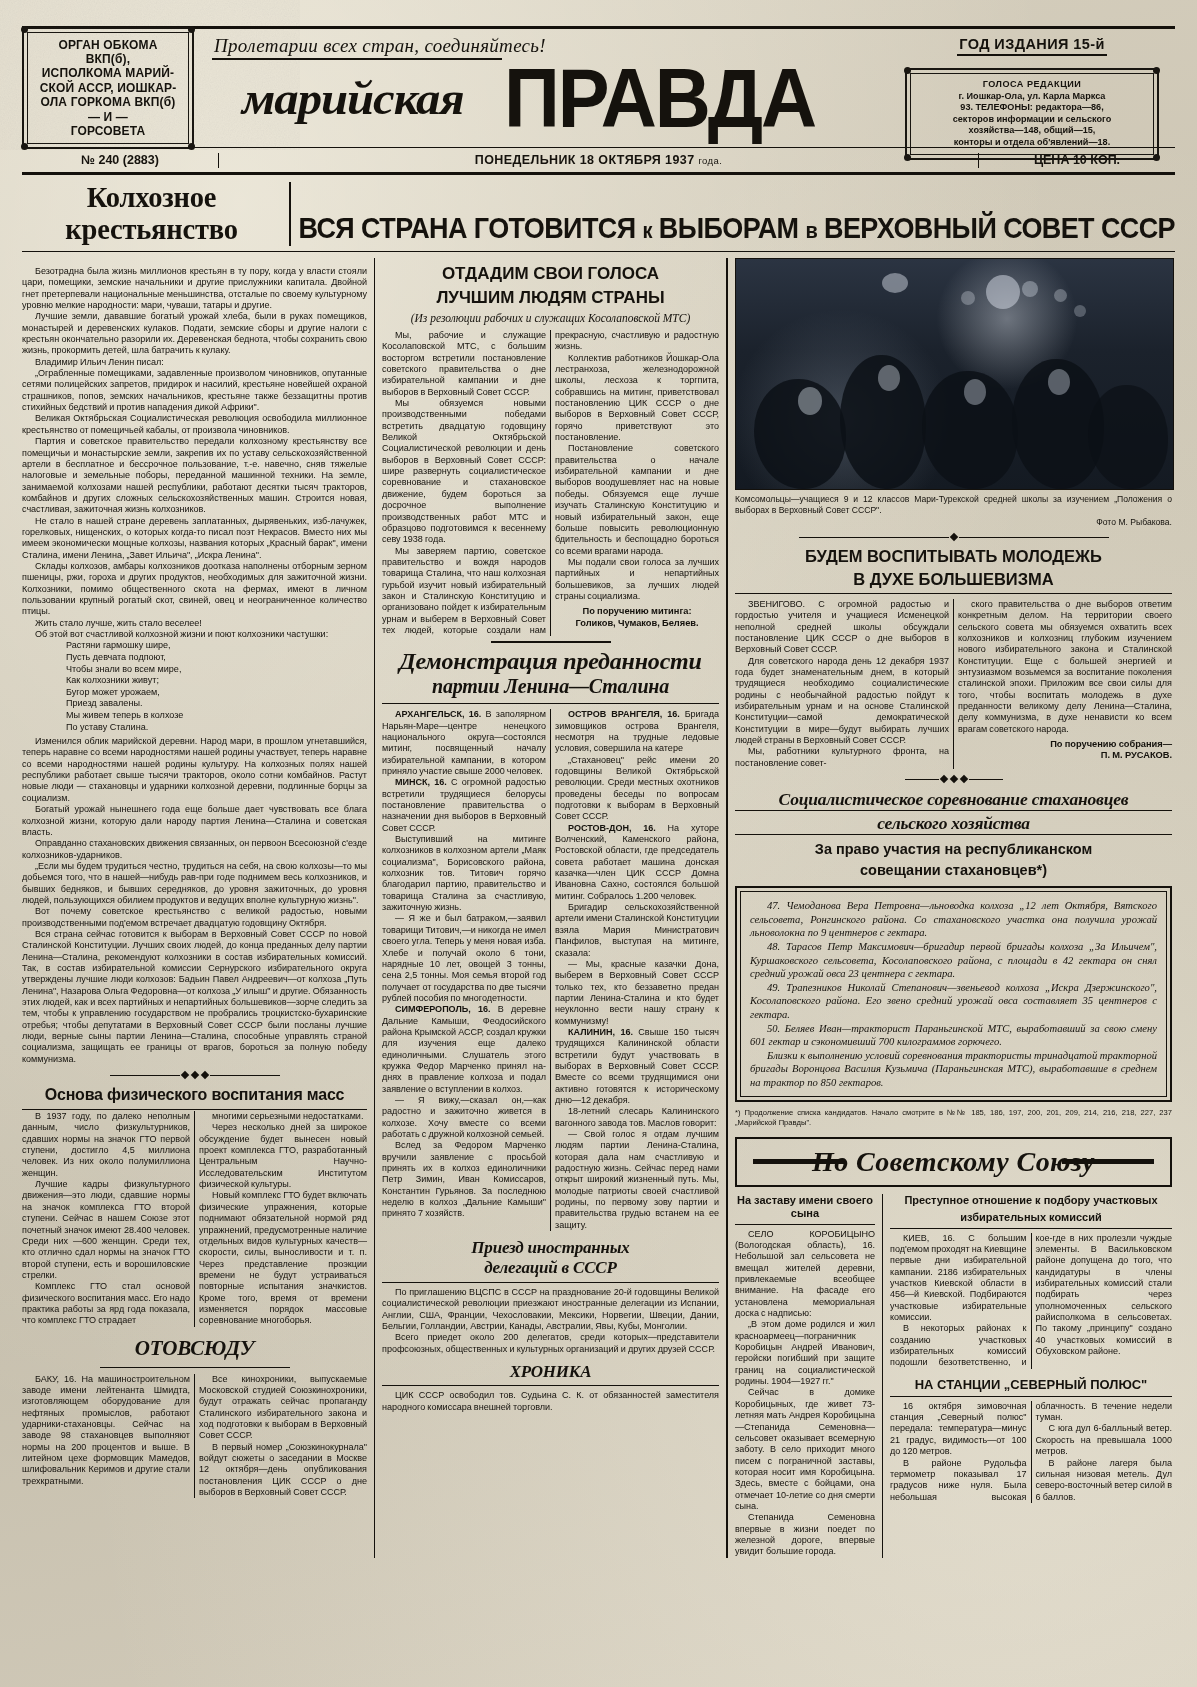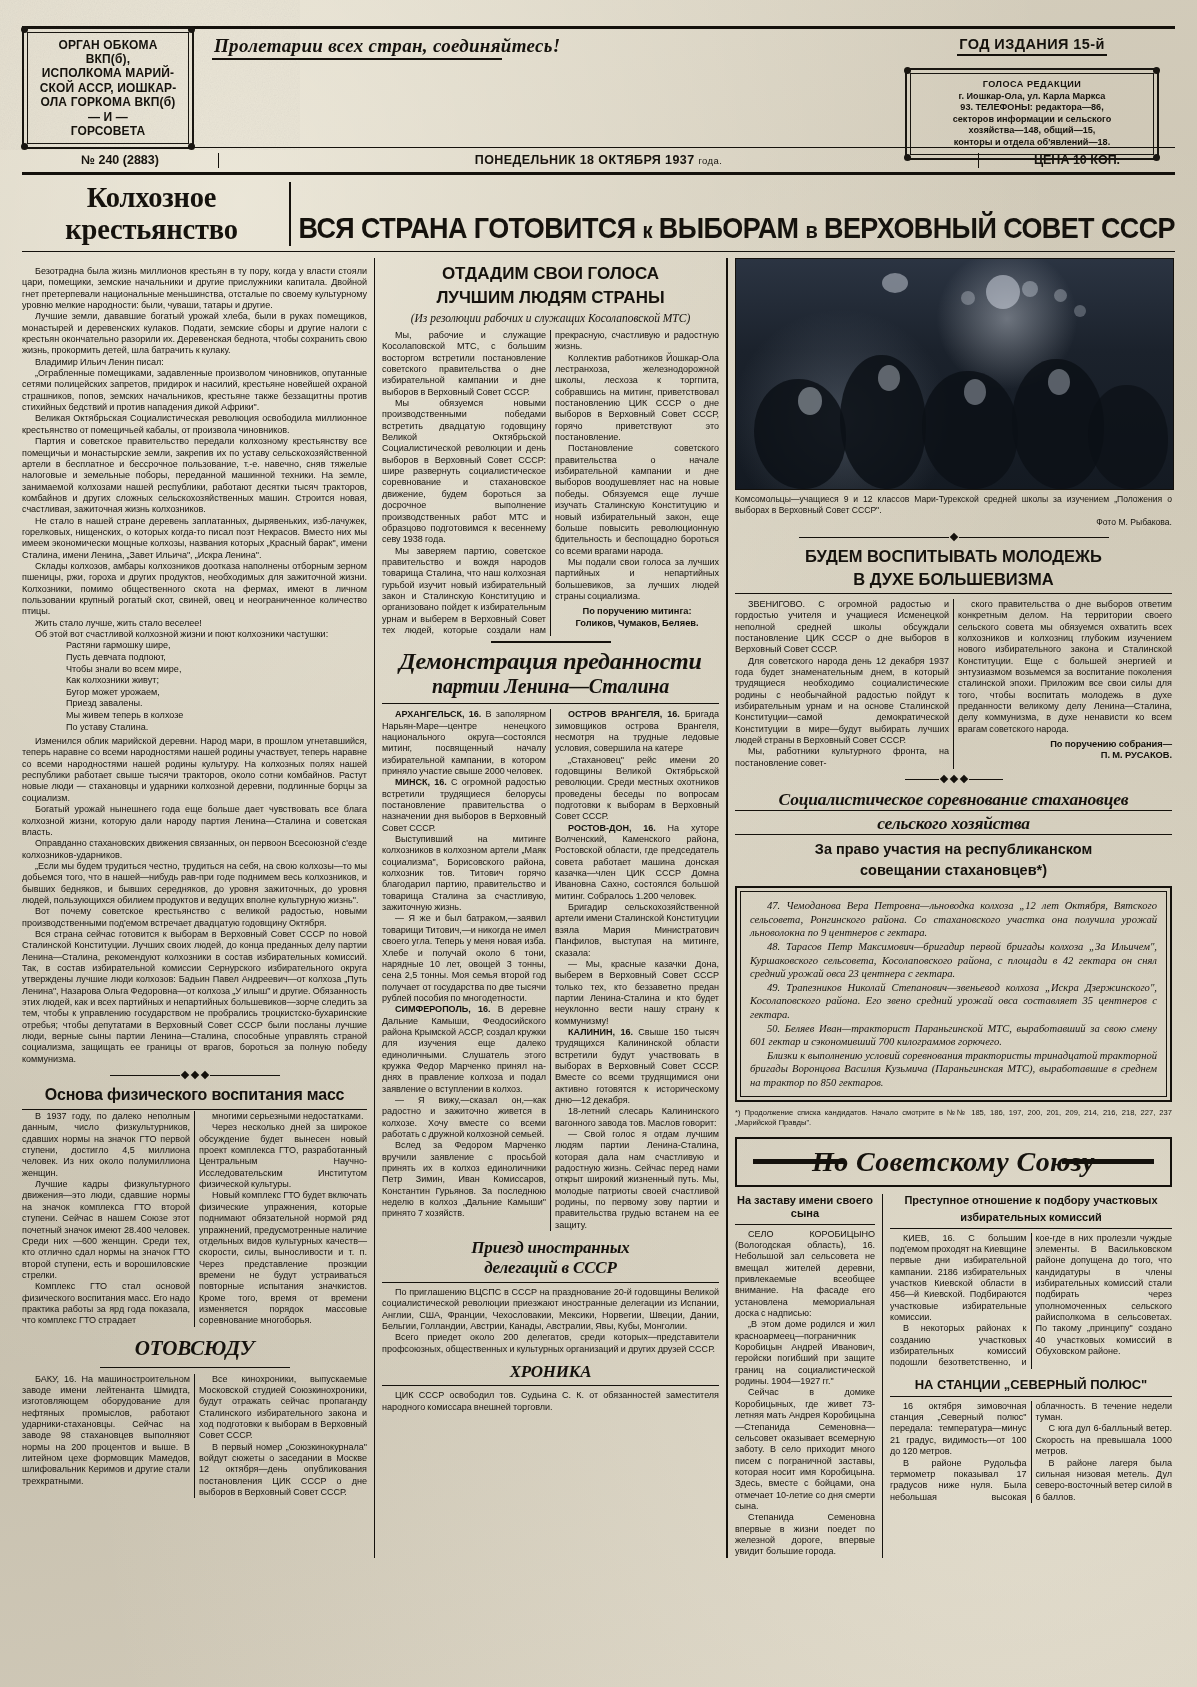--- a/index.html
+++ b/index.html
@@ -35,21 +35,21 @@
   .boxframe .inner{border:1px solid #191611;padding:5px 7px;}
   .corner{position:absolute;width:7px;height:7px;background:#191611;border-radius:50%;}
   .corner.tl{left:-3px;top:-3px}.corner.tr{right:-3px;top:-3px}
   .corner.bl{left:-3px;bottom:-3px}.corner.br{right:-3px;bottom:-3px}
   .mh-left .organ{
     font-family:"Liberation Sans",sans-serif;font-weight:700;
     font-size:12px;line-height:14.4px;text-align:center;letter-spacing:.15px;
   }
   .mh-center{flex:1;position:relative;padding-left:14px;}
   .slogan{
-    font-family:"Liberation Serif",serif;font-style:italic;font-weight:700;
+    font-family:"Liberation Serif",serif;font-style:italic;font-weight:400;
     font-size:19px;letter-spacing:.3px;padding-left:6px;padding-top:3px;
   }
   .slogan-rule{height:2px;background:#14110c;width:290px;margin:1px 0 0 4px;}
   .title-wrap{position:relative;height:74px;margin-top:-2px;}
   .t-mari{
     position:absolute;left:34px;top:14px;
     font-family:"Liberation Serif",serif;font-style:italic;font-weight:700;
     font-size:46px;letter-spacing:-1px;
     transform:scaleX(1.06);transform-origin:left center;
   }
@@ -217,20 +217,24 @@
             <div>— И —</div>
             <div>ГОРСОВЕТА</div>
           </div>
         </div>
       </div>
     </div>
 
     <div class="mh-center">
       <div class="slogan">Пролетарии всех стран, соединяйтесь!</div>
       <div class="slogan-rule"></div>
+      <div class="title-wrap">
+        <div class="t-mari">марийская</div>
+        <div class="t-pravda">ПРАВДА</div>
+      </div>
     </div>
 
     <div class="mh-right">
       <div class="god">ГОД ИЗДАНИЯ 15-й</div>
       <div class="boxframe addr" style="margin-top:12px;">
         <span class="corner tl"></span>
         <span class="corner tr"></span>
         <span class="corner bl"></span>
         <span class="corner br"></span>
         <div class="inner">
@@ -266,21 +270,21 @@
     <div class="hl-right">
       <h1><span>ВСЯ СТРАНА ГОТОВИТСЯ</span> <span class="sm">к</span> <span>ВЫБОРАМ</span> <span class="sm">в</span> <span>ВЕРХОВНЫЙ СОВЕТ СССР</span></h1>
     </div>
   </div>
   <div class="rule r1" style="margin-top:5px"></div>
 
   <div class="main">
 
     <div class="colA">
       <div class="body" style="margin-top:8px">
-        <p>Безотрадна была жизнь миллионов крестьян в ту пору, когда у власти стояли цари, помещики, земские начальники и другие прислужники капитала. Двойной гнет претерпевали национальные меньшинства, отсталые по своему культурному уровню мелкие народности: были, чуваши, татары и другие.</p>
+        <p>Безотрадна была жизнь миллионов крестьян в ту пору, когда у власти стояли цари, помещики, земские начальники и другие прислужники капитала. Двойной гнет претерпевали национальные меньшинства, отсталые по своему культурному уровню мелкие народности: мари, чуваши, татары и другие.</p>
         <p>Лучшие земли, дававшие богатый урожай хлеба, были в руках помещиков, монастырей и деревенских кулаков. Подати, земские сборы и другие налоги с крестьян окончательно разорили их. Деревенская беднота, чтобы сохранить свою жизнь, прокормить детей, шла батрачить к кулаку.</p>
         <p>Владимир Ильич Ленин писал:</p>
         <p>„Ограбленные помещиками, задавленные произволом чиновников, опутанные сетями полицейских запретов, придирок и насилий, крестьяне новейшей охраной страшников, попов, земских начальников, крестьяне также беззащитны против стихийных бедствий и против нападения дикой Африки".</p>
         <p>Великая Октябрьская Социалистическая революция освободила миллионное крестьянство от помещичьей кабалы, от произвола чиновников.</p>
         <p>Партия и советское правительство передали колхозному крестьянству все помещичьи и монастырские земли, закрепив их по уставу сельскохозяйственной артели в бесплатное и бессрочное пользование, т.-е. навечно, сняв тяжелые налоговые и земельные поборы, переданной машинной техники. На земле, занимаемой колхозами нашей республики, работают десятки тысяч тракторов, комбайнов и других сложных сельскохозяйственных машин. Строится новая, счастливая, зажиточная жизнь колхозников.</p>
         <p>Не стало в нашей стране деревень заплатанных, дырявеньких, изб-лачужек, горелковых, нищенских, о которых когда-то писал поэт Некрасов. Вместо них мы имеем экономически мощные колхозы, названия которых „Красный барак", имени Сталина, имени Ленина, „Завет Ильича", „Искра Ленина".</p>
         <p>Склады колхозов, амбары колхозников доотказа наполнены отборным зерном пшеницы, ржи, гороха и других продуктов, необходимых для зажиточной жизни. Колхозники, помимо общественного скота на фермах, имеют в личном пользовании крупный рогатый скот, свиней, овец и неограниченное количество птицы.</p>
         <p>Жить стало лучше, жить стало веселее!</p>
         <p>Об этой вот счастливой колхозной жизни и поют колхозники частушки:</p>
       </div>

